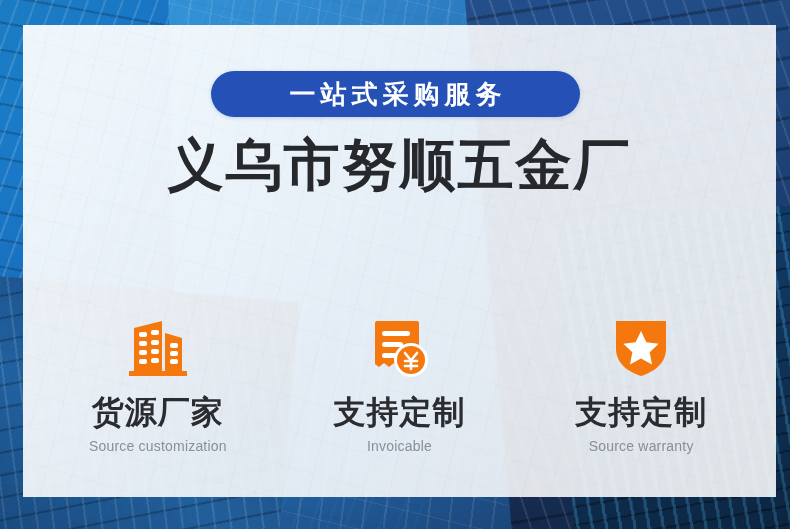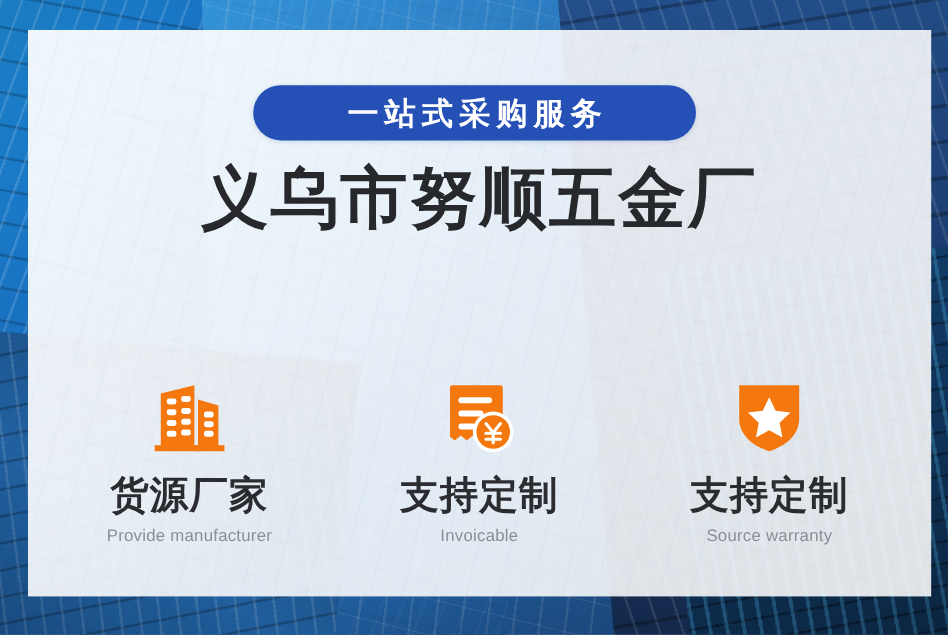--- a/index.html
+++ b/index.html
@@ -212,21 +212,21 @@
               <rect x="25" y="32" width="8" height="5" rx="2"></rect>
               <rect x="13" y="42" width="8" height="5" rx="2"></rect>
               <rect x="25" y="41" width="8" height="5" rx="2"></rect>
               <rect x="44" y="26" width="8" height="5" rx="2"></rect>
               <rect x="44" y="34" width="8" height="5" rx="2"></rect>
               <rect x="44" y="42" width="8" height="5" rx="2"></rect>
             </g>
           </svg>
         </div>
         <div class="feature-title">货源厂家</div>
-        <div class="feature-sub">Provide manufacturer</div>
+        <div class="feature-sub">Source customization</div>
       </div>
 
       <div class="feature">
         <div class="feature-icon">
           <svg width="60" height="62" viewBox="0 0 60 62" aria-hidden="true">
             <path fill="#f5780f" d="M6 4 h42 a2 2 0 0 1 2 2 v44
                  l-5 -4 l-5 4 l-5 -4 l-5 4 l-5 -4 l-5 4 l-5 -4 l-5 4 l-4 -3 V6 a2 2 0 0 1 2 -2 Z"></path>
             <g fill="#ffffff">
               <rect x="13" y="14" width="28" height="5" rx="2.5"></rect>
               <rect x="13" y="25" width="21" height="5" rx="2.5"></rect>

